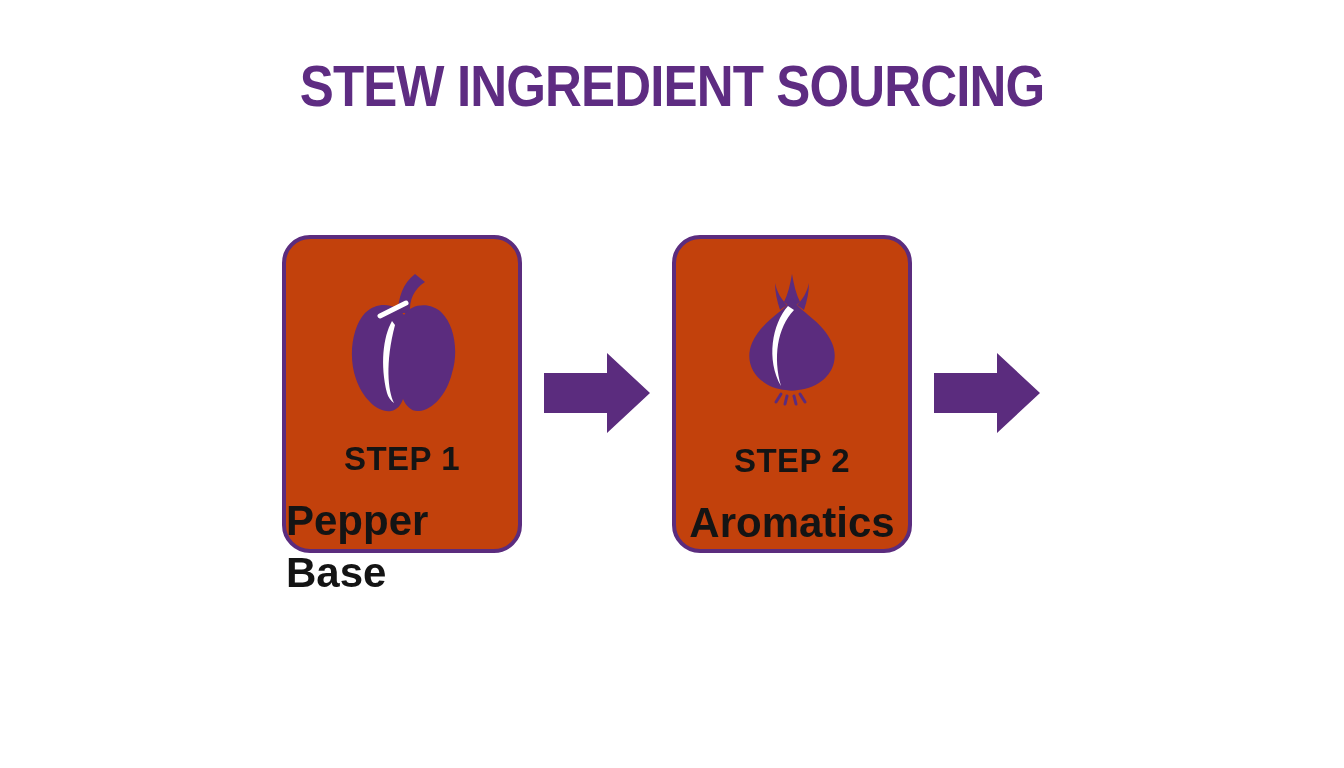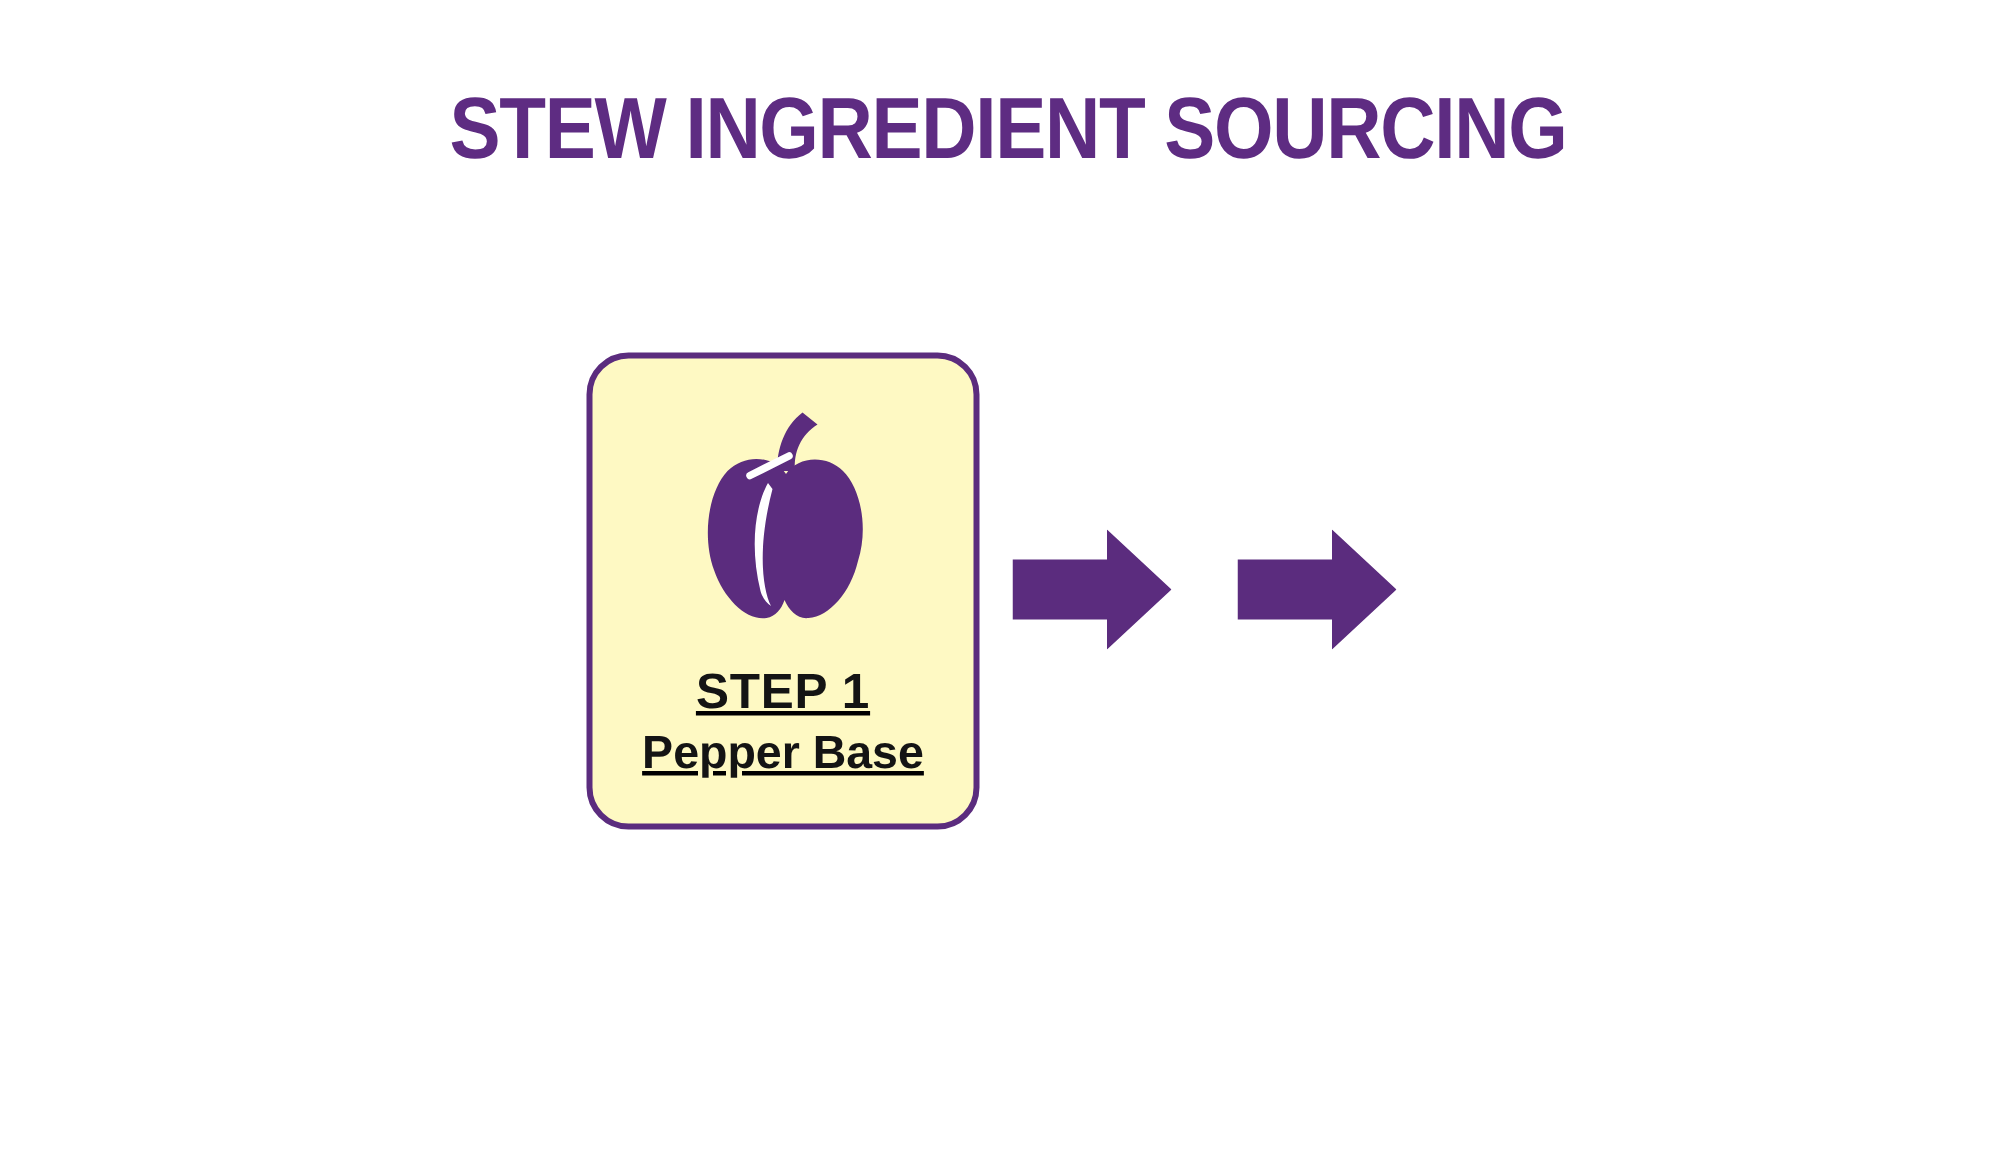--- a/index.html
+++ b/index.html
@@ -30,48 +30,47 @@
     position: absolute;
     top: 235px;
     left: 0;
     width: 100%;
     display: flex;
     justify-content: center;
     align-items: flex-start;
   }
   .step-box {
     box-sizing: border-box;
-    width: 262px;
+    width: 240px;
     height: 318px;
     border: 4px solid #5B2C7E;
     border-radius: 28px;
-    background: #fef9c3;
+    background: #c2410c;
     display: flex;
     flex-direction: column;
     align-items: center;
-    text-decoration: underline;
   }
   .icon-wrap {
     height: 150px;
     margin-top: 30px;
     display: flex;
     align-items: center;
     justify-content: center;
   }
   .step-label {
     margin-top: 22px;
     font-size: 33px;
     font-weight: bold;
     letter-spacing: 0.5px;
     color: #141414;
     line-height: 1.2;
   }
   .step-name {
-    margin-top: 2px;
-    font-size: 31px;
+    margin-top: 16px;
+    font-size: 42px;
     font-weight: bold;
     color: #141414;
     line-height: 1.25;
   }
   .connector {
     width: 150px;
     display: flex;
     justify-content: center;
   }
   .connector svg {
@@ -102,20 +101,39 @@
       <div class="step-label">STEP 1</div>
       <div class="step-name">Pepper Base</div>
     </div>
 
     <div class="connector">
       <svg width="106" height="80" viewBox="0 0 106 80" aria-hidden="true">
         <path class="purple-fill" d="M0 20 H63 V0 L106 40 L63 80 V60 H0 Z"></path>
       </svg>
     </div>
 
+    <div class="step-box">
+      <div class="icon-wrap">
+        <svg width="110" height="144" viewBox="0 0 110 144" aria-hidden="true">
+          <path class="purple-fill" d="M55 2 C53 13 51 22 47 30 L55 36 L63 30 C59 22 57 13 55 2 Z"></path>
+          <path class="purple-fill" d="M38 11 C40 20 44 27 50 33 L43 38 C40 29 38 20 38 11 Z"></path>
+          <path class="purple-fill" d="M72 11 C70 20 66 27 60 33 L67 38 C70 29 72 20 72 11 Z"></path>
+          <path class="purple-fill" d="M55 26 C48 40 25 48 15 71 C5 95 24 116 49 118 C53 119 57 119 61 118 C86 116 105 95 95 71 C85 48 62 40 55 26 Z"></path>
+          <path class="white-fill" d="M51 34 C35 52 29 88 44 114 C36 86 40 56 57 38 Z"></path>
+          <g stroke="#5B2C7E" stroke-width="3" stroke-linecap="round">
+            <line x1="44" y1="122" x2="39" y2="130"></line>
+            <line x1="50" y1="124" x2="48" y2="132"></line>
+            <line x1="57" y1="124" x2="59" y2="132"></line>
+            <line x1="63" y1="122" x2="68" y2="130"></line>
+          </g>
+        </svg>
+      </div>
+      <div class="step-label">STEP 2</div>
+      <div class="step-name">Aromatics</div>
+    </div>
 
     <div class="connector">
       <svg width="106" height="80" viewBox="0 0 106 80" aria-hidden="true">
         <path class="purple-fill" d="M0 20 H63 V0 L106 40 L63 80 V60 H0 Z"></path>
       </svg>
     </div>
 
 
   </div>
 </div>

